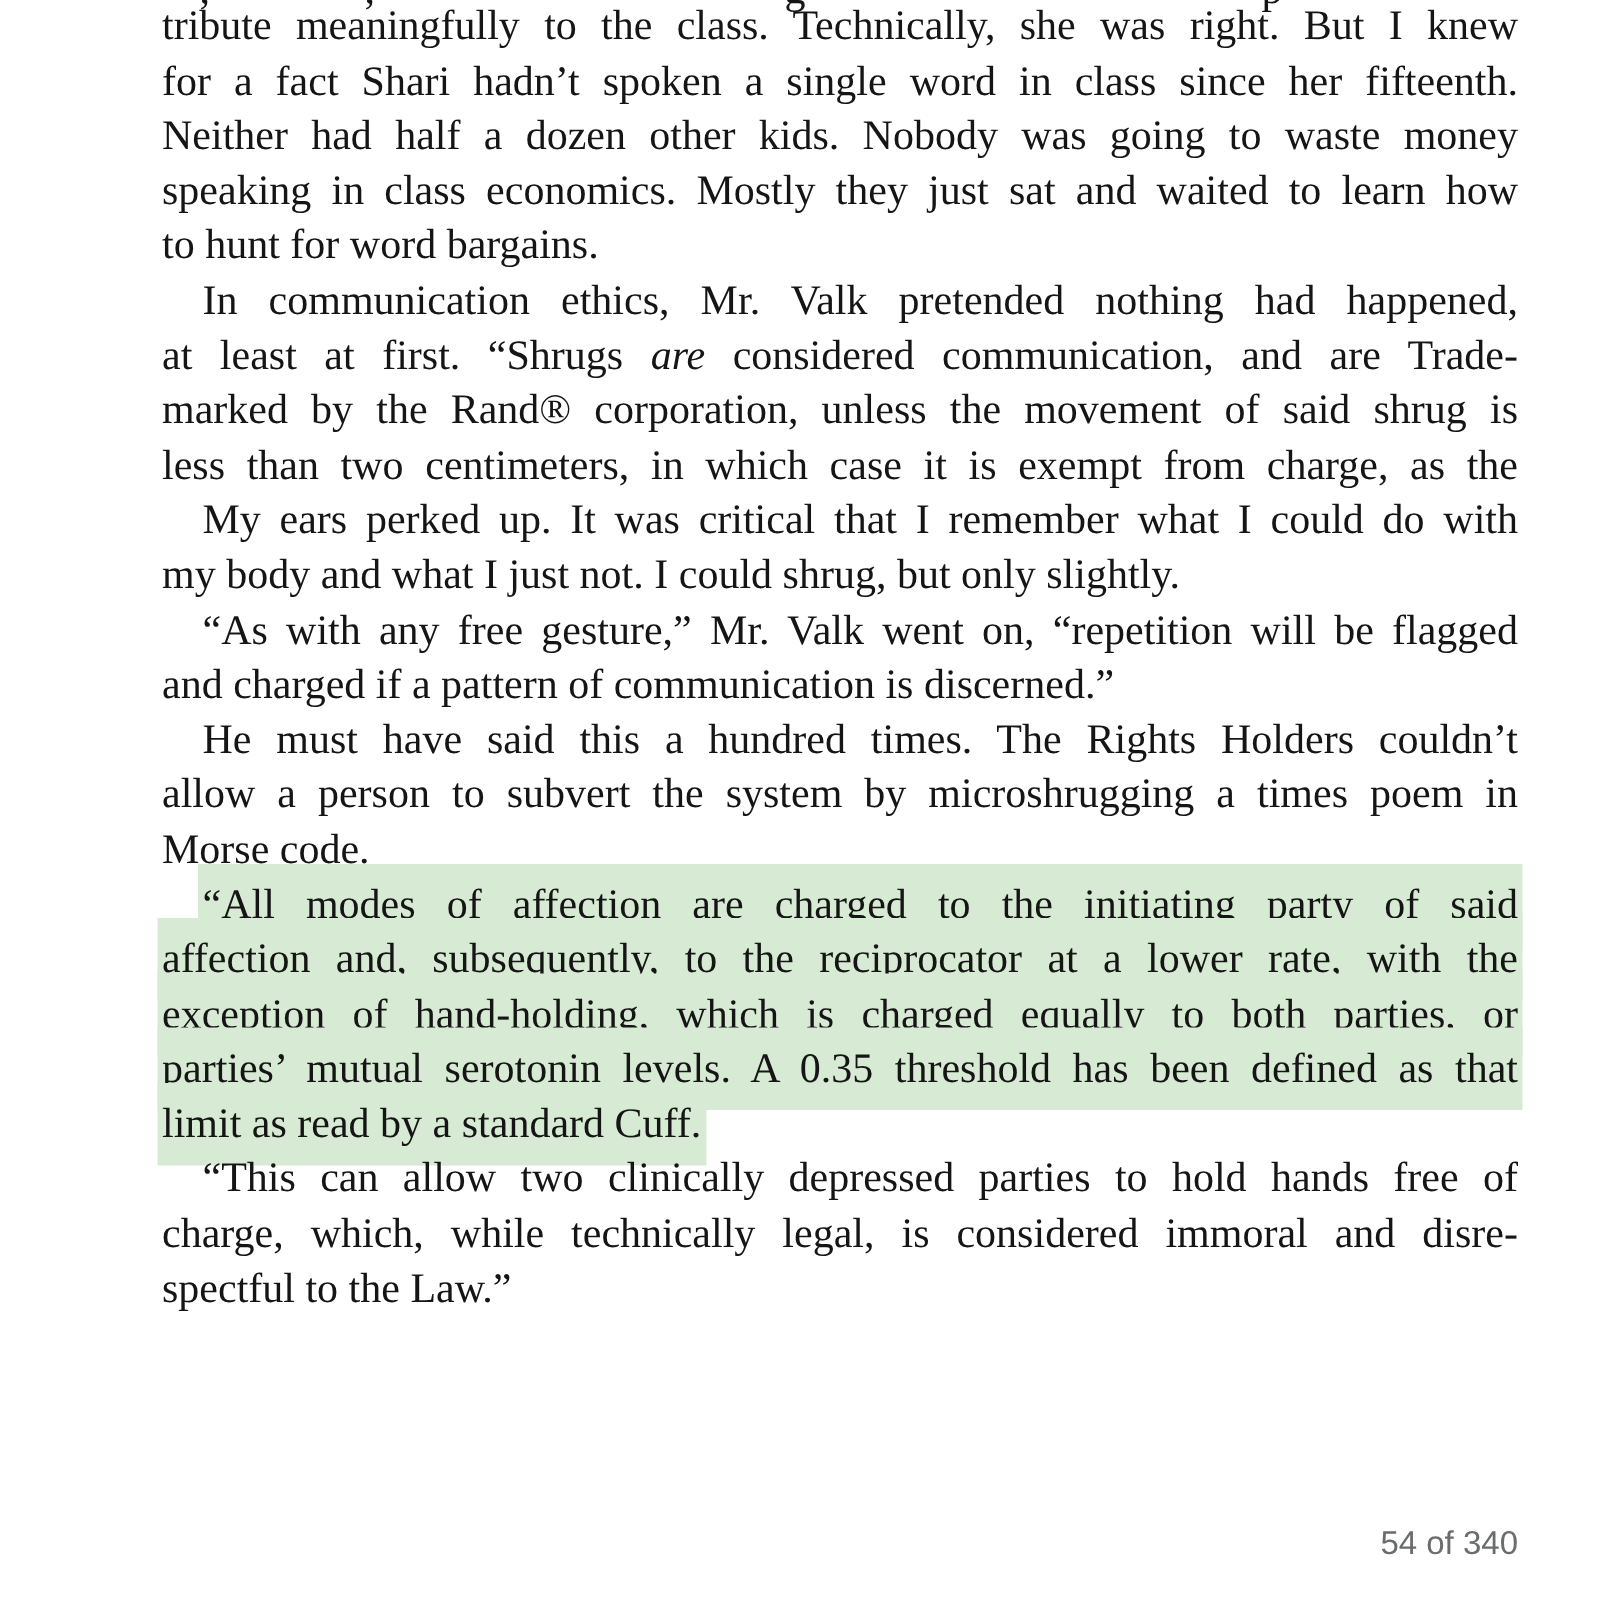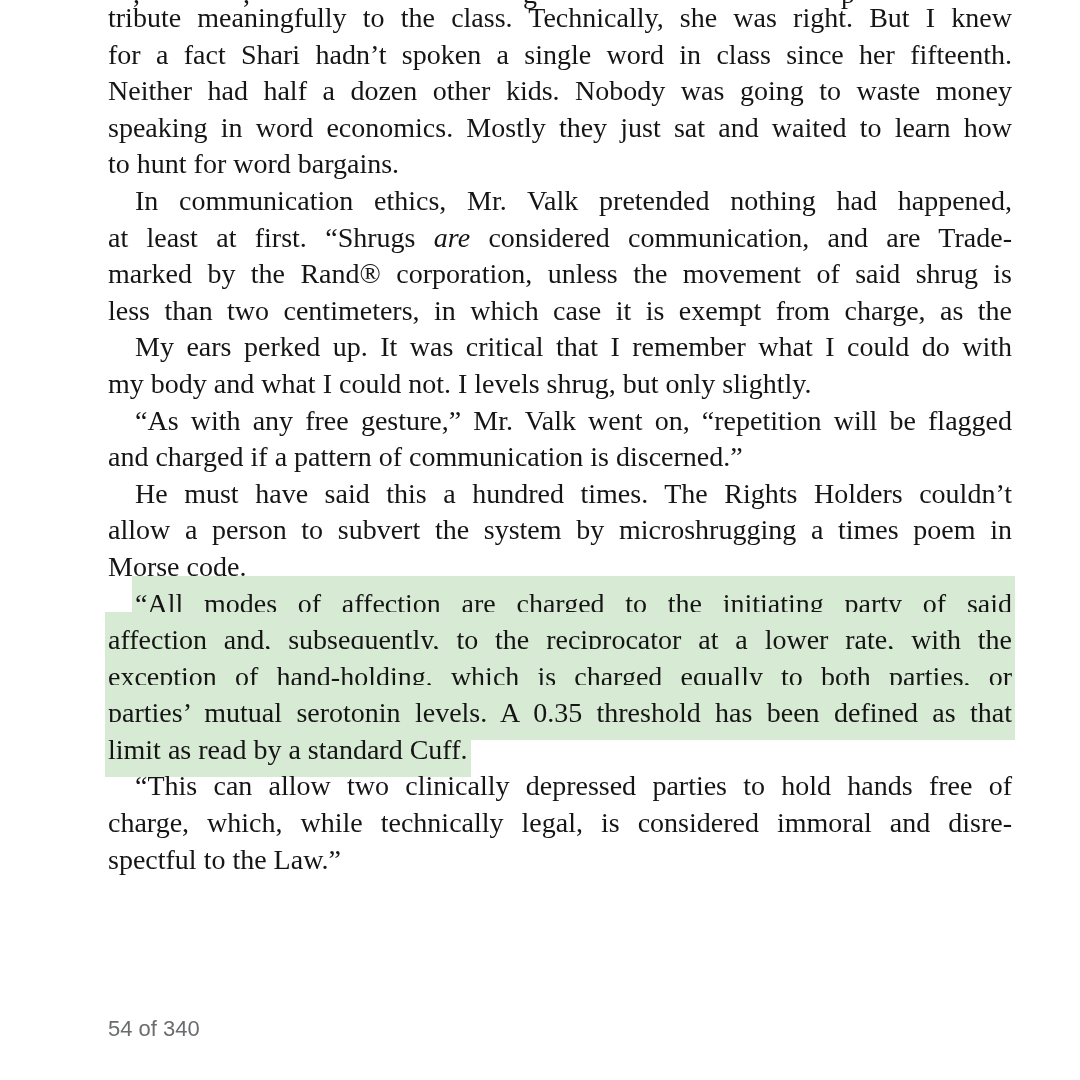--- a/index.html
+++ b/index.html
@@ -46,48 +46,48 @@
     margin: 0 -3px;
     box-decoration-break: clone;
     -webkit-box-decoration-break: clone;
   }
   i { font-style: italic; }
   .footer {
     position: absolute;
     left: 108px;
     top: 1016px;
     width: 904px;
-    text-align: left;
+    text-align: right;
     font-family: "Liberation Sans", "DejaVu Sans", sans-serif;
     font-size: 22px;
     color: var(--footerc, #6a6c6e);
   }
 </style>
 </head>
 <body>
 
 <div class="page" style="--bg: #ffffff; --fg: #151515; --hl: #d7ead3; --footerc: #6a6c6e;">
   <div class="top-sliver">
       <span style="left: 133px;">,</span>
       <span style="left: 243px;">,</span>
       <span style="left: 523px;">g</span>
       <span style="left: 841px;">p</span>
     </div>
   <div class="text-column">
       <div class="line"><span class="txt"><span>tribute meaningfully to the class. Technically, she was right. But I knew</span></span></div>
       <div class="line"><span class="txt"><span>for a fact Shari hadn’t spoken a single word in class since her fifteenth.</span></span></div>
       <div class="line"><span class="txt"><span>Neither had half a dozen other kids. Nobody was going to waste money</span></span></div>
-      <div class="line"><span class="txt"><span>speaking in word economics. Mostly they just sat and waited to learn how</span></span></div>
+      <div class="line"><span class="txt"><span>speaking in class economics. Mostly they just sat and waited to learn how</span></span></div>
       <div class="line lastline"><span class="txt"><span>to hunt for word bargains.</span></span></div>
       <div class="line indent"><span class="txt"><span>In communication ethics, Mr. Valk pretended nothing had happened,</span></span></div>
       <div class="line"><span class="txt"><span>at least at first. “Shrugs </span><i>are</i><span> considered communication, and are Trade-</span></span></div>
       <div class="line"><span class="txt"><span>marked by the Rand® corporation, unless the movement of said shrug is</span></span></div>
       <div class="line"><span class="txt"><span>less than two centimeters, in which case it is exempt from charge, as the</span></span></div>
       <div class="line indent"><span class="txt"><span>My ears perked up. It was critical that I remember what I could do with</span></span></div>
-      <div class="line lastline"><span class="txt"><span>my body and what I could not. I levels shrug, but only slightly.</span></span></div>
+      <div class="line lastline"><span class="txt"><span>my body and what I just not. I could shrug, but only slightly.</span></span></div>
       <div class="line indent"><span class="txt"><span>“As with any free gesture,” Mr. Valk went on, “repetition will be flagged</span></span></div>
       <div class="line lastline"><span class="txt"><span>and charged if a pattern of communication is discerned.”</span></span></div>
       <div class="line indent"><span class="txt"><span>He must have said this a hundred times. The Rights Holders couldn’t</span></span></div>
       <div class="line"><span class="txt"><span>allow a person to subvert the system by microshrugging a times poem in</span></span></div>
       <div class="line lastline"><span class="txt"><span>Morse code.</span></span></div>
       <div class="line indent"><span class="hl"><span>“All modes of affection are charged to the initiating party of said</span></span></div>
       <div class="line"><span class="hl"><span>affection and, subsequently, to the reciprocator at a lower rate, with the</span></span></div>
       <div class="line"><span class="hl"><span>exception of hand-holding, which is charged equally to both parties, or</span></span></div>
       <div class="line"><span class="hl"><span>parties’ mutual serotonin levels. A 0.35 threshold has been defined as that</span></span></div>
       <div class="line lastline"><span class="hl"><span>limit as read by a standard Cuff.</span></span></div>

